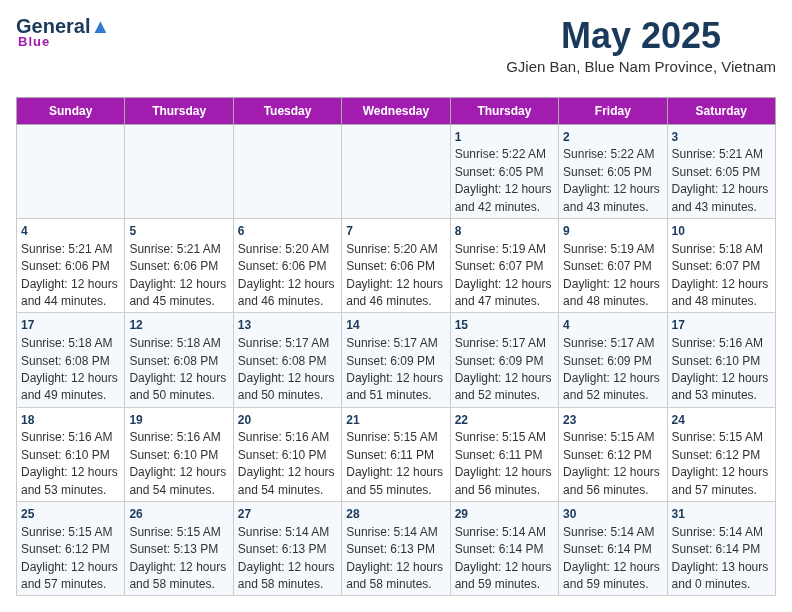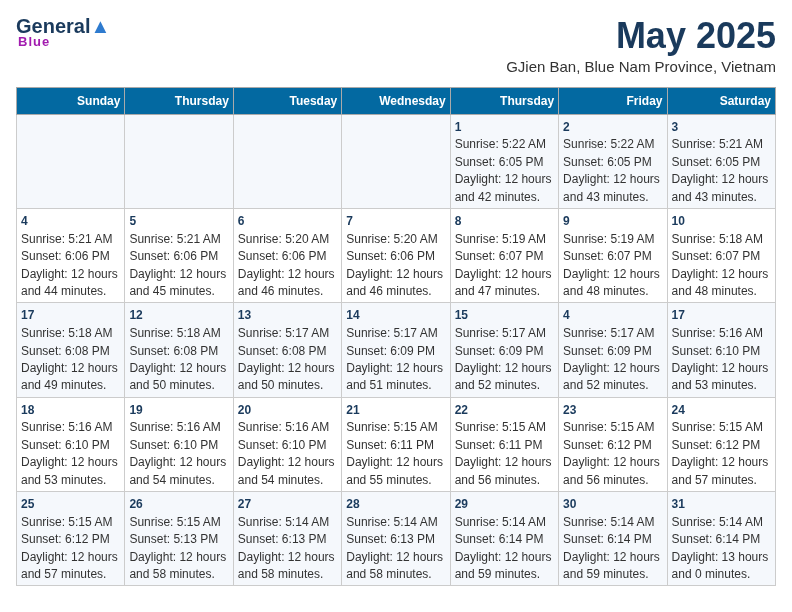--- a/index.html
+++ b/index.html
@@ -7,21 +7,21 @@
       font-family: Arial, sans-serif;
       background: #fff;
       width: 792px;
       min-height: 612px;
       padding: 16px;
     }
     .header {
       display: flex;
       justify-content: space-between;
       align-items: flex-start;
-      margin-bottom: 12px;
+      margin-bottom: 22px;
     }
     .logo {
       display: flex;
       flex-direction: column;
       align-items: flex-start;
     }
     .logo-text {
       display: flex;
       align-items: center;
       font-size: 20px;
@@ -33,45 +33,45 @@
     .logo-text .blue { color: #2e7bcf; }
     .logo-sub {
       color: #a21caf;
       font-size: 13px;
       font-weight: bold;
       letter-spacing: 1px;
       margin-top: -2px;
       margin-left: 2px;
     }
     .title-block {
-      text-align: right;
+      text-align: center;
     }
     .month-title {
       font-size: 36px;
       font-weight: bold;
       color: #1a3a5c;
       line-height: 1.1;
     }
     .location-title {
       font-size: 15px;
       color: #333;
       margin-top: 2px;
     }
     table {
       width: 100%;
       border-collapse: collapse;
       font-size: 10.5px;
     }
     thead tr th {
-      background: #0369a1;
+      background: #a21caf;
       color: #fff;
       font-weight: bold;
       font-size: 12px;
       padding: 6px 4px;
-      text-align: right;
+      text-align: center;
       border: 1px solid #aaa;
     }
     tbody tr td {
       vertical-align: top;
       border: 1px solid #ccc;
       padding: 4px 4px 2px 4px;
       height: 78px;
       width: calc(100% / 7);
       background: #fff;
       color: #333;

